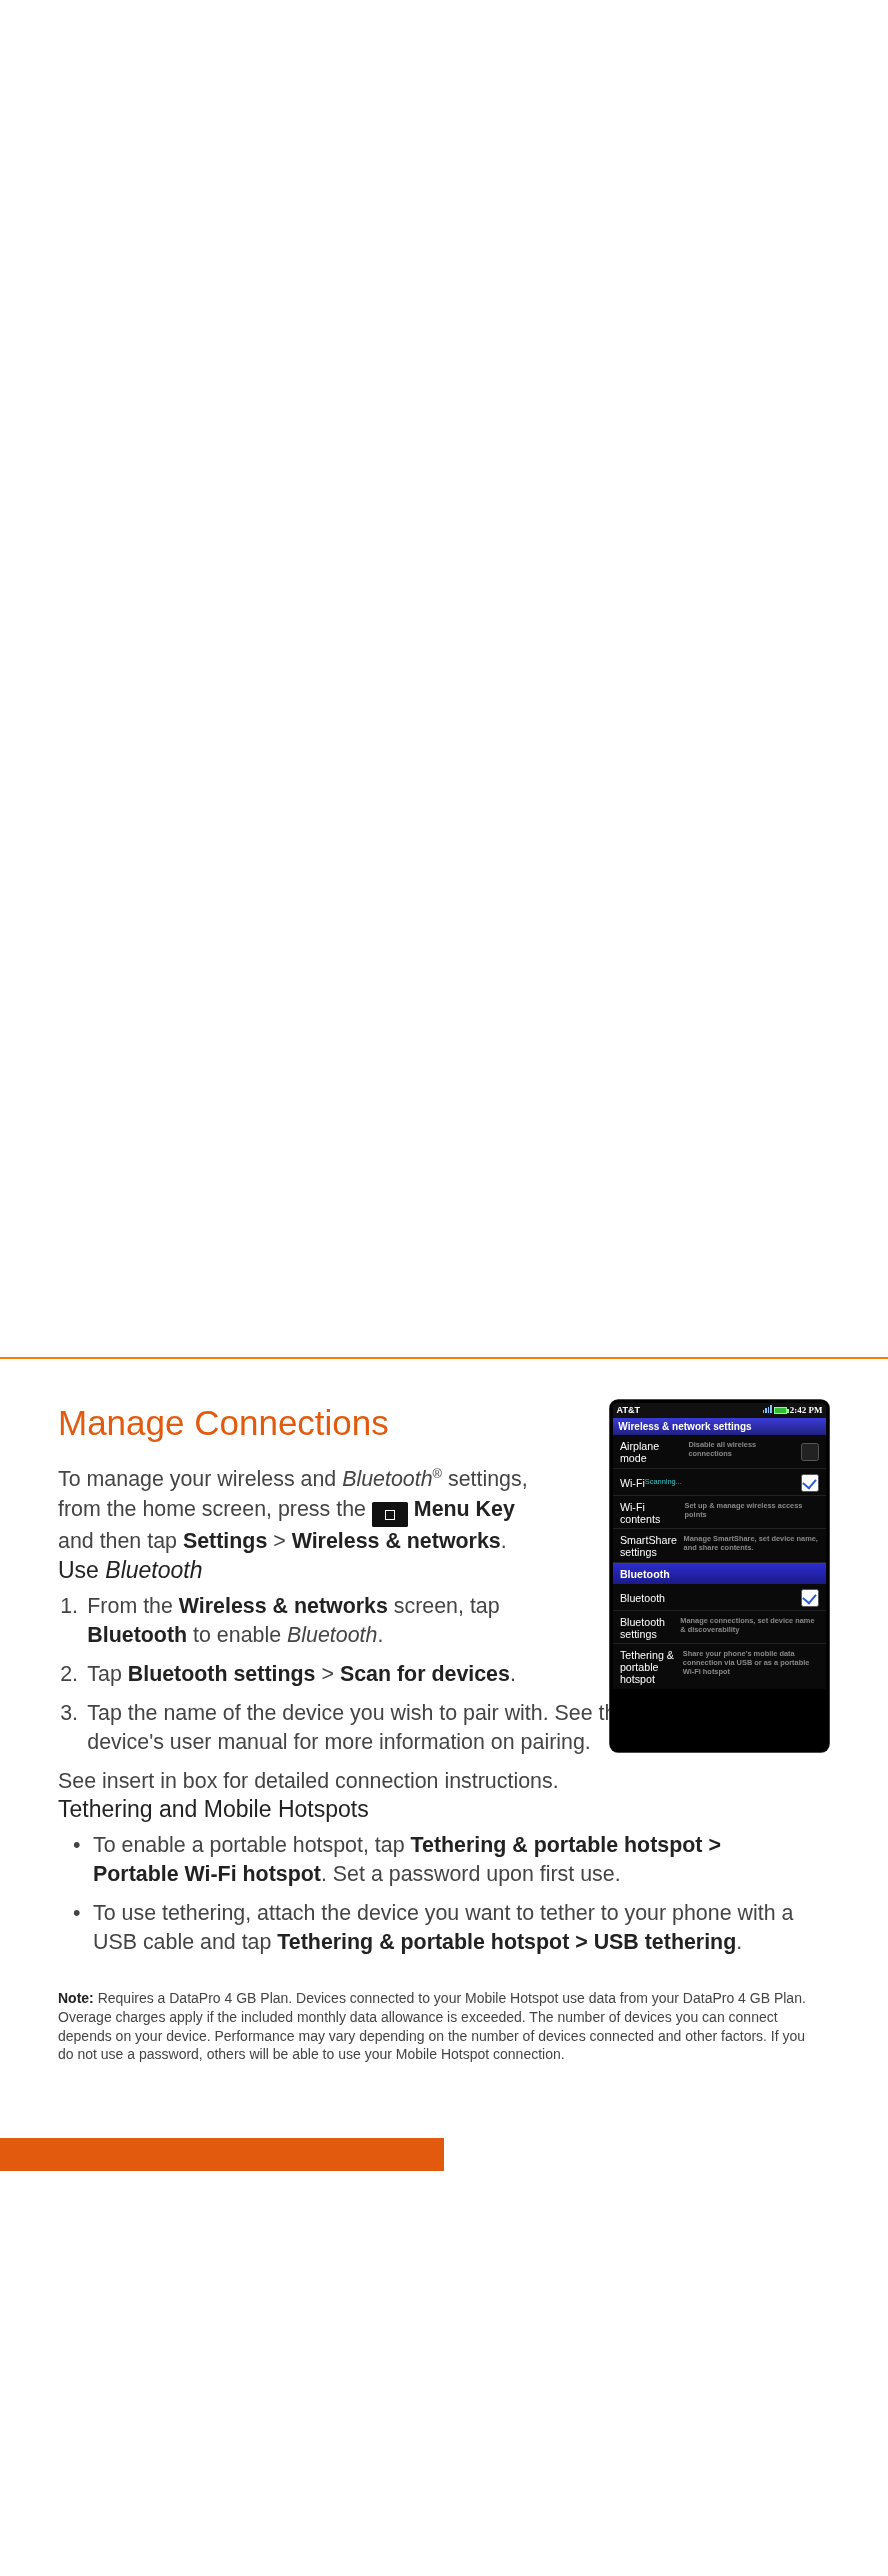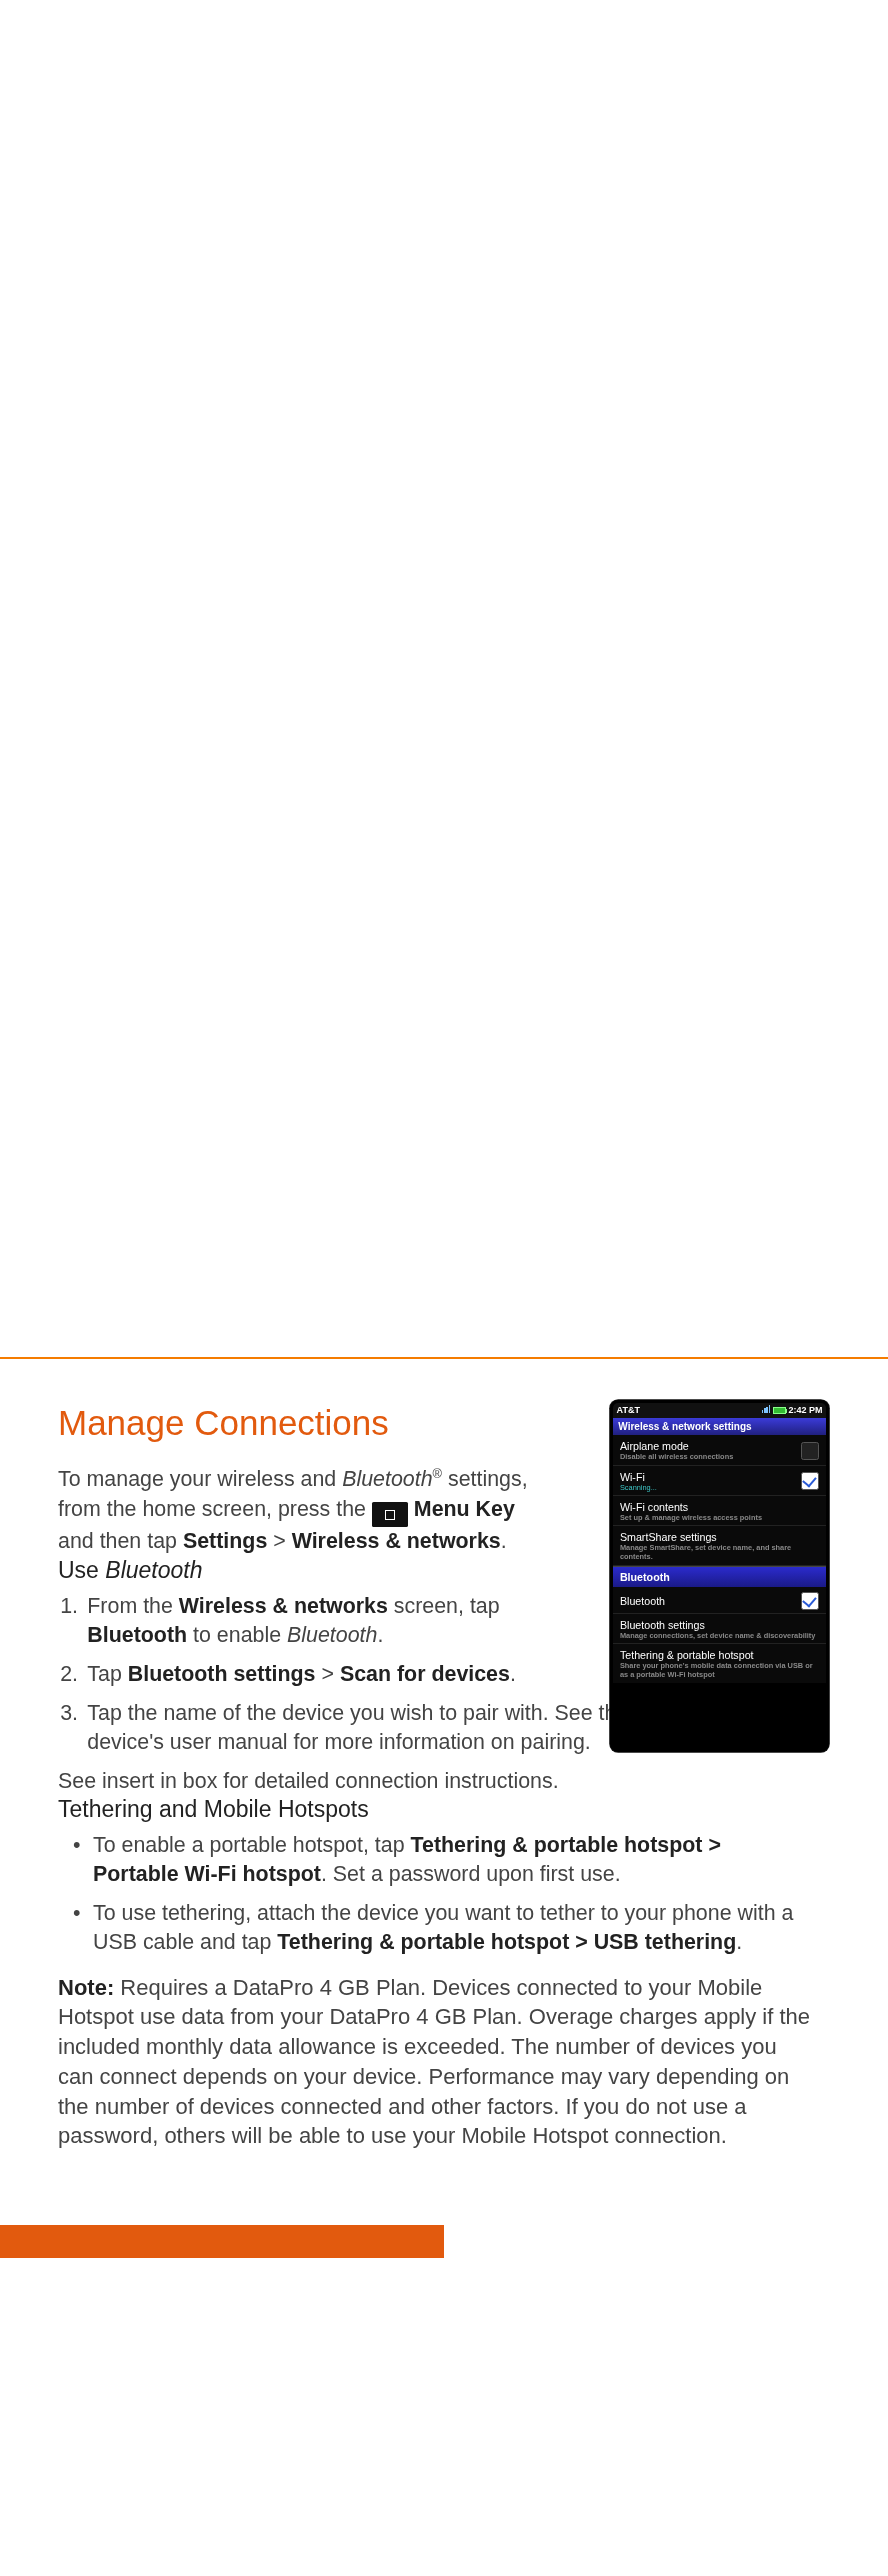--- a/index.html
+++ b/index.html
@@ -12,41 +12,41 @@
   .intro { max-width: 493px; }
   .menu-key { display: inline-flex; align-items: center; justify-content: center; background: #111; color: #fff; width: 36px; height: 25px; vertical-align: -4.1px; border-radius: 1.6px; }
   .menu-key .sq { width: 10px; height: 10px; border: 1.6px solid #fff; display: inline-block; }
   h2.sub { color: #222; font-size: 23px; font-weight: 500; margin-bottom: 8.2px; }
   ol { list-style: decimal; margin-left: 26px; max-width: 691px; }
   ol li { margin-bottom: 10px; color: #444; font-size: 21.4px; line-height: 1.35; padding-left: 3.3px; }
   ol li.narrow { max-width: 444px; }
   ul.bul { list-style: none; margin-left: 15px; max-width: 724px; }
   ul.bul li { position: relative; padding-left: 20px; margin-bottom: 10px; color: #444; font-size: 21.4px; line-height: 1.35; }
   ul.bul li::before { content: "•"; position: absolute; left: 0; color: #444; }
-  .note { color: #444; font-size: 22px; line-height: 1.35; margin-top: 16px; max-width: 757px; }
+  .note { color: #444; font-size: 14px; line-height: 1.35; margin-top: 32px; max-width: 757px; }
   i { font-style: italic; }
   b { font-weight: 700; color: #222; }
   sup { font-size: 60%; }
 
   
   .phone { position: absolute; top: 41px; right: 59px; width: 219px; height: 352px; background: #000; border-radius: 8.2px; padding: 3.3px; box-shadow: 0 0 0 0.8px #111; display:flex; flex-direction:column;}
   .phone-inner { flex:1; display:flex; flex-direction:column; background:#000; border-radius:5px; overflow:hidden; }
   .statusbar { display: flex; align-items: center; justify-content: space-between; background: #111; color: #fff; font-size: 9px; padding: 1.6px 3.3px; height: 15px; font-weight: bold;}
-  .statusbar .right { display: flex; align-items: center; gap: 2.5px;}
+  .statusbar .right { display: flex; align-items: center; gap: 2.5px; font-family: Liberation Serif, serif;}
   .sig { display:inline-block; }
   .sig span { display:inline-block; width:1.6px; background:#7fc4ff; margin-left:0.8px;}
   .sig span:nth-child(1){height:3.3px}
   .sig span:nth-child(2){height:5px}
   .sig span:nth-child(3){height:6.6px}
   .sig span:nth-child(4){height:8.2px}
   .batt { width:13px; height:7.4px; border:0.8px solid #8f8; position:relative; background:#3b3;}
   .batt::after{content:"";position:absolute;right:-2.5px;top:1.6px;width:1.6px;height:4.1px;background:#8f8;}
   .ph-header { background: #2a2a99; background: linear-gradient(#3b3bd8,#202080); color:#fff; font-size: 10px; font-weight:bold; padding: 3.3px 5px; }
   .ph-row { display:flex; align-items:center; justify-content:space-between; padding: 5px 6.6px 3.3px 6.6px; border-bottom:0.8px solid #222; background:#0a0a0a;}
-  .ph-row .txt { display:flex; flex-direction:column; }
+  .ph-row .txt { display:flex; }
   .ph-title { color:#fff; font-size: 10.7px; font-weight: 400; }
   .ph-sub { color:#6aa; font-size: 7.4px; }
   .ph-sub.gray { color: #888; font-weight: bold; }
   .ph-sub.teal { color: #3cc4c4; }
   .ph-section { background: linear-gradient(#2b2bcc,#1a1a88); color:#fff; font-size : 10.7px; font-weight:bold; padding: 4.1px 6.6px; border-top:0.8px solid #444;}
   .cb { width: 18px; height: 18px; background:#222; border:0.8px solid #555; border-radius:2.5px; position:relative; flex:none;}
   .cb.checked { background:#fff; }
   .cb.checked::after { content:""; position:absolute; left:3.3px; top:0.8px; width:6.6px; height:10px; border-right:2.5px solid #2a5bd7; border-bottom:2.5px solid #2a5bd7; transform: rotate(40deg);}
   .footer-bar { height: 33px; background: #e25a0e; margin-top: 33px; width: 444px; }
 </style>

